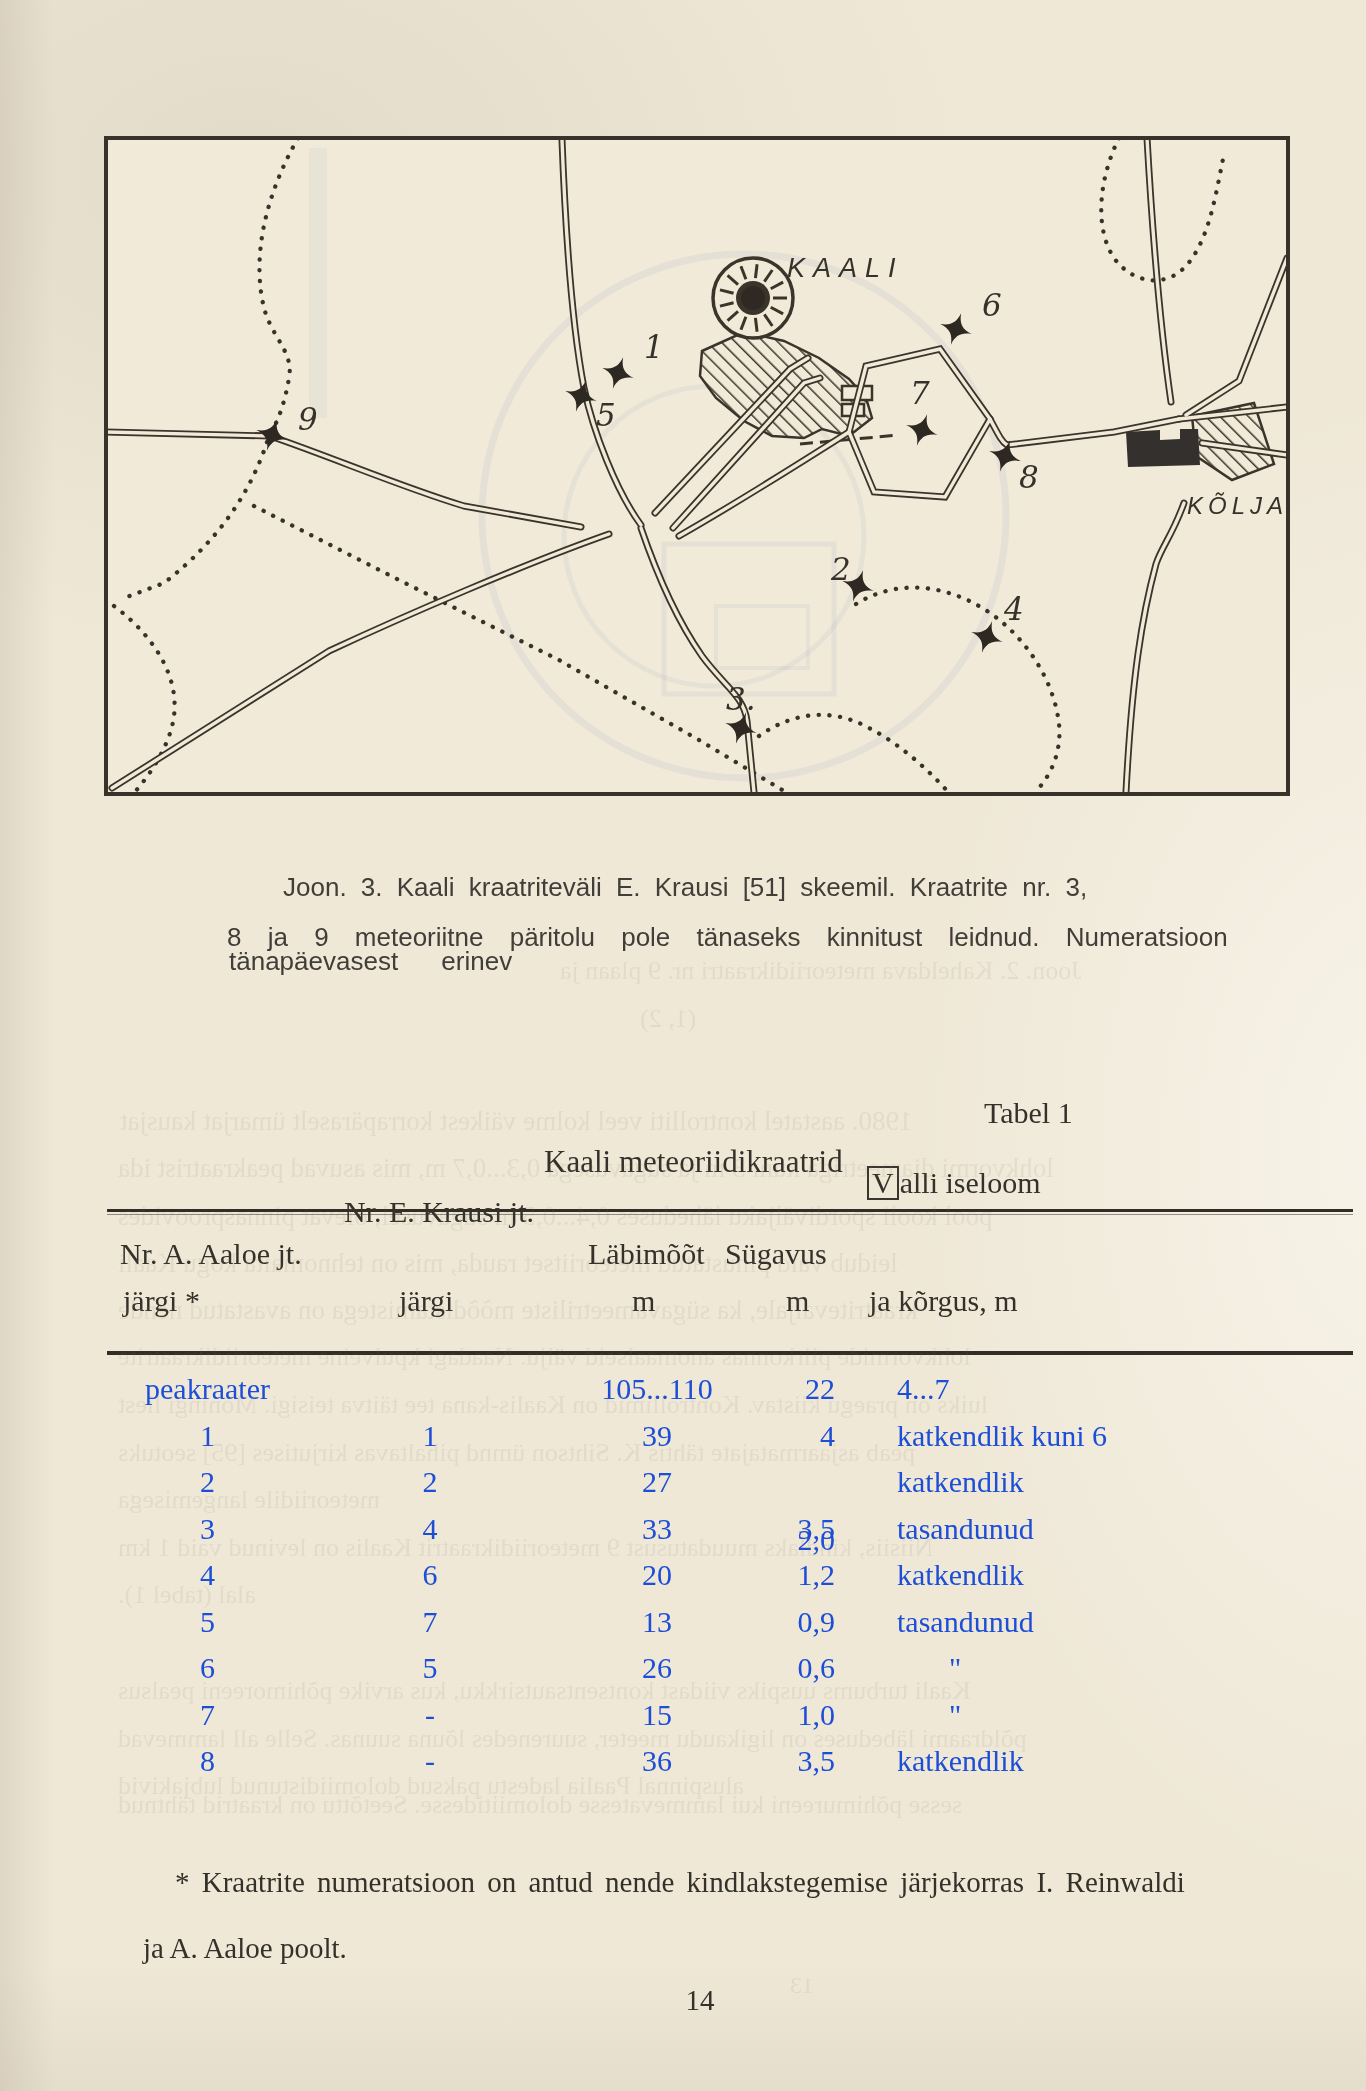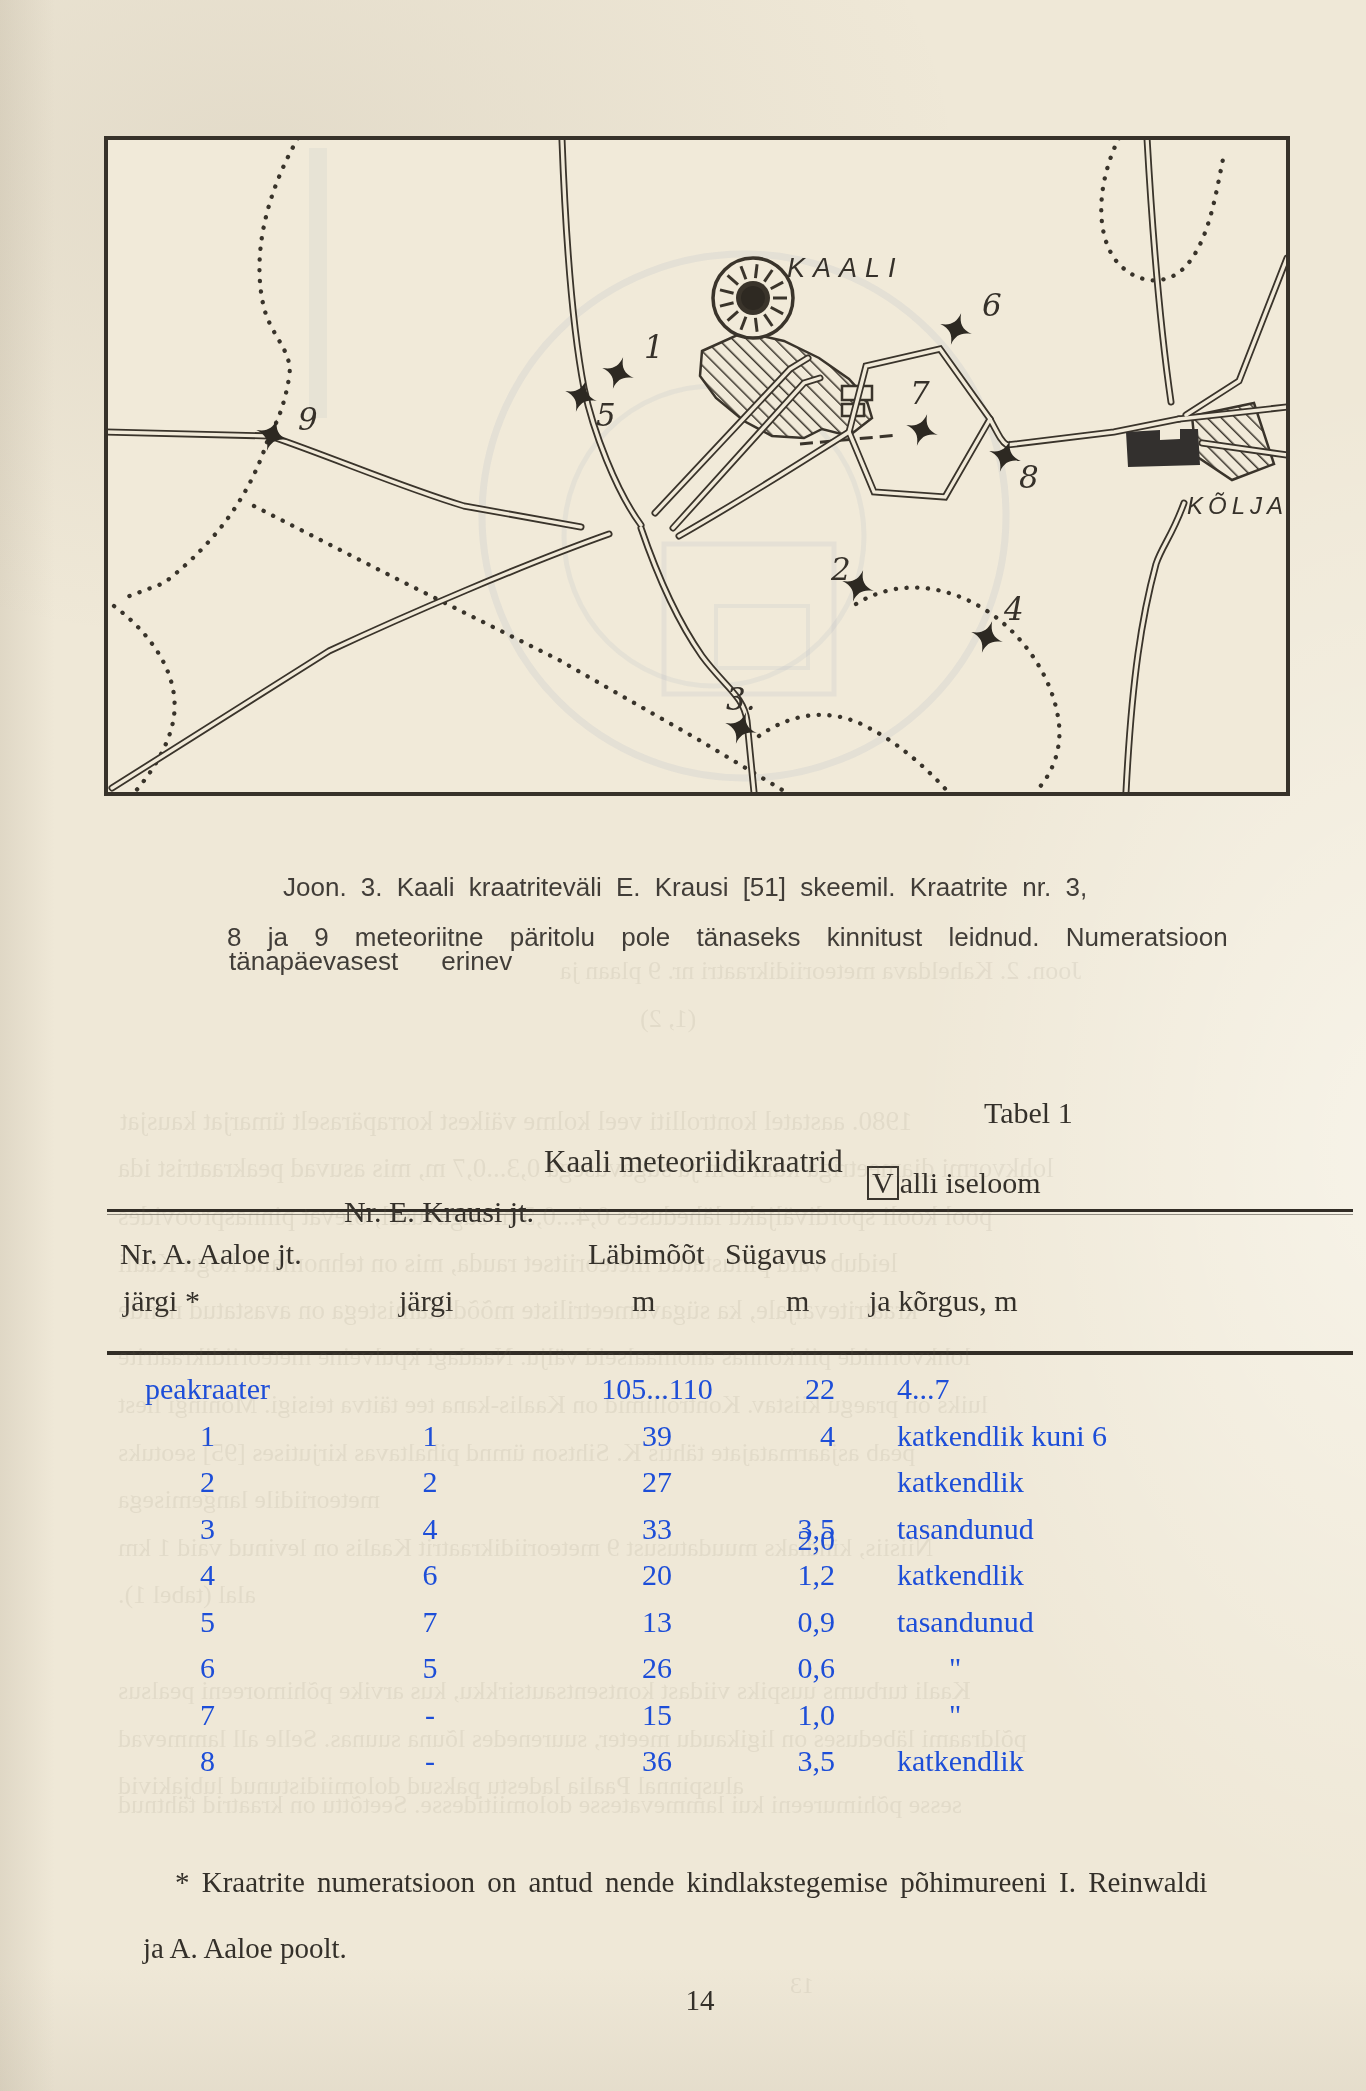--- a/index.html
+++ b/index.html
@@ -224,21 +224,21 @@
     <div class="cell c3" style="top: 1697.5px;">15</div>
     <div class="cell c4" style="top: 1697.5px;">1,0</div>
     <div class="cell c5 ditto" style="top: 1697.5px;">"</div>
     <div class="cell c1" style="top: 1744px;">8</div>
     <div class="cell c2" style="top: 1744px;">-</div>
     <div class="cell c3" style="top: 1744px;">36</div>
     <div class="cell c4" style="top: 1744px;">3,5</div>
     <div class="cell c5" style="top: 1744px;">katkendlik</div>
   </div>
 
-<div class="srf" style="left:175px;top:1866px;font-size:29px;word-spacing:5px;">* Kraatrite numeratsioon on antud nende kindlakstegemise põhimureeni I. Reinwaldi</div>
+<div class="srf" style="left:175px;top:1866px;font-size:29px;word-spacing:5px;">* Kraatrite numeratsioon on antud nende kindlakstegemise järjekorras I. Reinwaldi</div>
 <div class="srf" style="left:143px;top:1922px;font-size:29px;margin-top:10px;">ja A. Aaloe poolt.</div>
 <div class="srf" style="left:660px;top:1984px;width:80px;text-align:center;font-size:29px;">14</div>
 
 <div id="ghosts">
     <div class="ghost" style="left: 560px; top: 956px; font-size: 26px;">Joon. 2. Kaheldava meteoriidikraatri nr. 9 plaan ja</div>
     <div class="ghost" style="left: 640px; top: 1004px; font-size: 26px;">(1, 2)</div>
     <div class="ghost" style="left: 120px; top: 1106px; font-size: 27px;">1980. aastatel kontrolliti veel kolme väikest korrapäraselt ümarjat kausjat</div>
     <div class="ghost" style="left: 118px; top: 1153px; font-size: 27px;">lohkvormi diameetriga kuni 3 m ja sügavusega 0,3...0,7 m, mis asuvad peakraatrist ida</div>
     <div class="ghost" style="left: 118px; top: 1201px; font-size: 27px;">pool kooli spordiväljaku läheduses 0,4...0,5 m sügavusel, olevat pinnasproovides</div>
     <div class="ghost" style="left: 118px; top: 1248px; font-size: 27px;">leidub vaid pihustatud meteoriitset rauda, mis on tehnomaita kogu Kaali</div>

